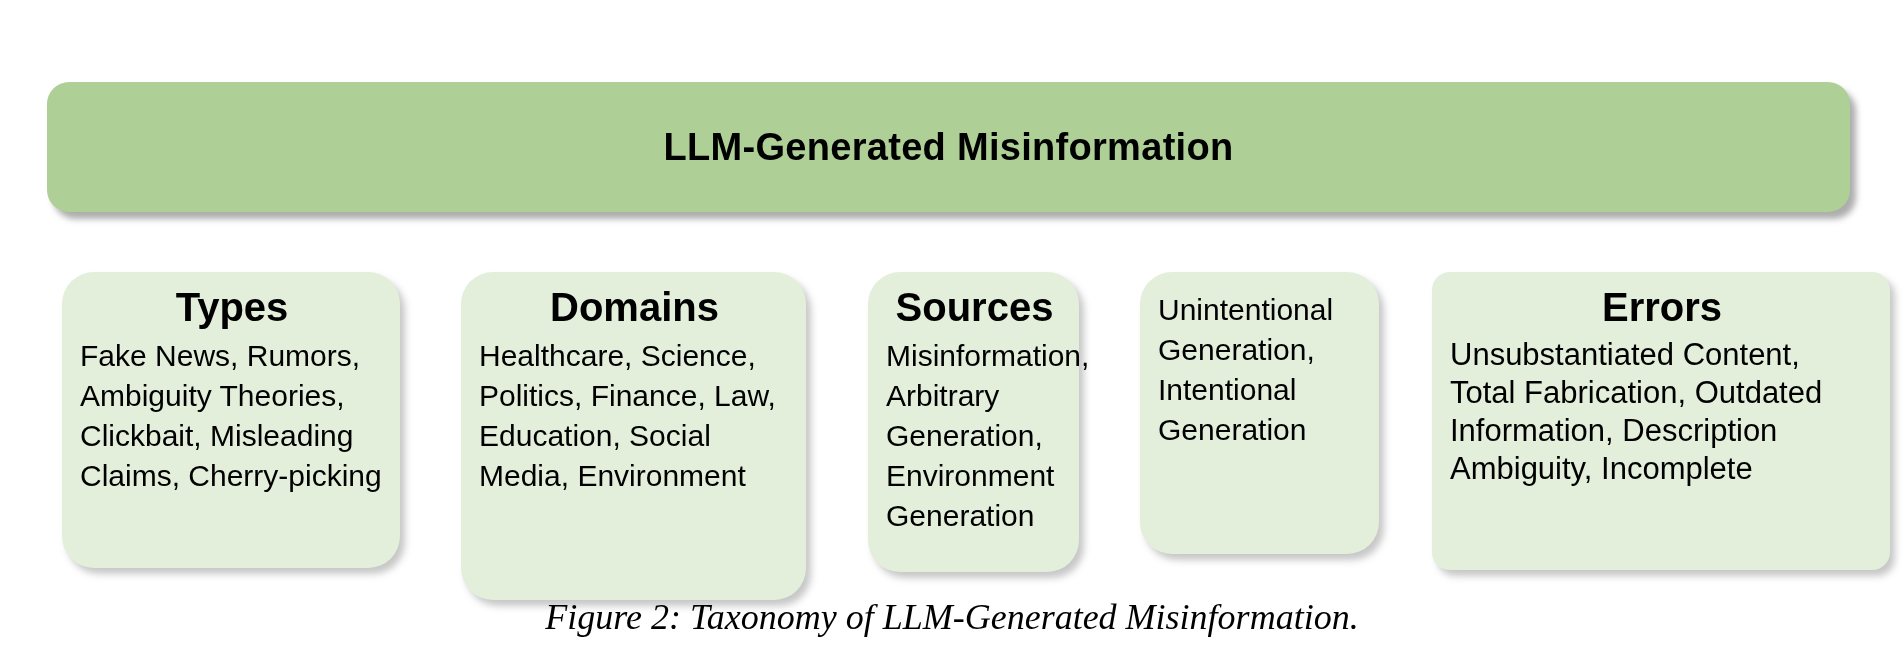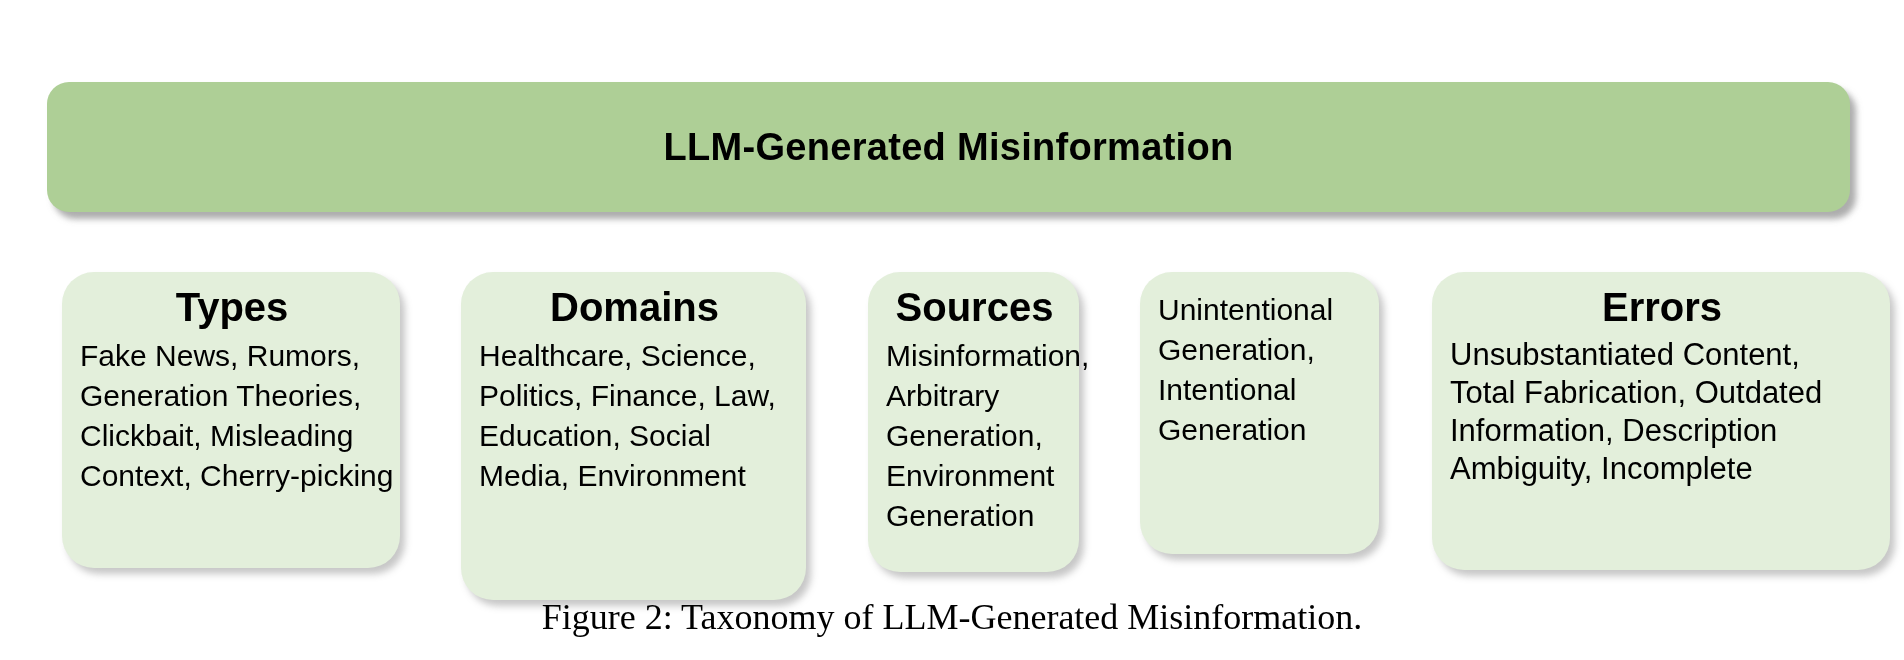--- a/index.html
+++ b/index.html
@@ -53,49 +53,50 @@
   .box-body {
     font-size: 30px;
     line-height: 40px;
     margin-top: 6px;
     white-space: nowrap;
   }
   .box-types   { left: 62px;   width: 338px; height: 296px; }
   .box-domains { left: 461px;  width: 345px; height: 328px; }
   .box-sources { left: 868px;  width: 211px; height: 300px; }
   .box-intents { left: 1140px; width: 239px; height: 282px; }
-  .box-errors  { left: 1432px; width: 458px; height: 298px; }
+  .box-errors  { left: 1432px; width: 458px; height: 298px; border-radius: 18px; }
   .box-errors .box-body { font-size: 31px; line-height: 38px; }
   .caption {
     position: absolute;
     left: 0;
     top: 596px;
     width: 1904px;
     text-align: center;
     font-family: "Liberation Serif", serif;
     font-size: 36px;
     color: var(--text, #000000);
+    font-style: italic;
   }
 </style>
 </head>
 <body>
 
 <div class="canvas">
 
   <div class="header-box">
     <span class="header-label">LLM-Generated Misinformation</span>
   </div>
 
   <div class="tax-box box-types">
     <div class="box-title">Types</div>
     <div class="box-body">
         <div>Fake News, Rumors,</div>
-        <div>Generation Theories,</div>
+        <div>Ambiguity Theories,</div>
         <div>Clickbait, Misleading</div>
-        <div>Context, Cherry-picking</div>
+        <div>Claims, Cherry-picking</div>
       </div>
   </div>
 
   <div class="tax-box box-domains">
     <div class="box-title">Domains</div>
     <div class="box-body">
         <div>Healthcare, Science,</div>
         <div>Politics, Finance, Law,</div>
         <div>Education, Social</div>
         <div>Media, Environment</div>

